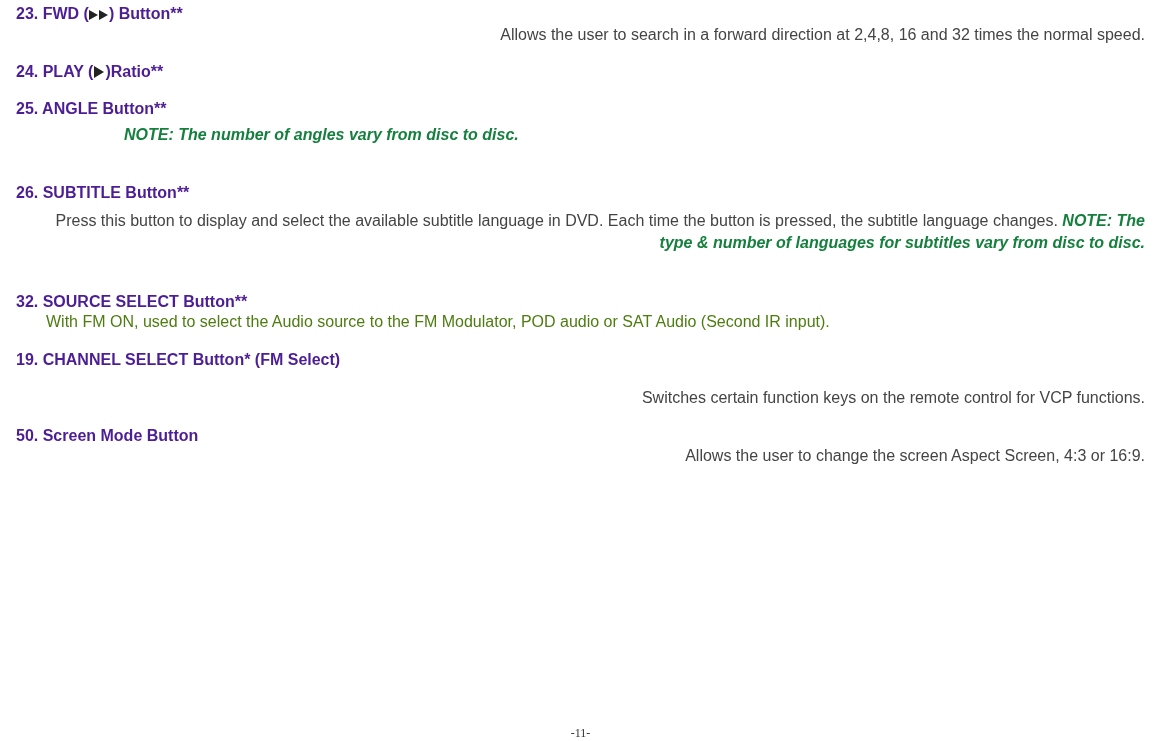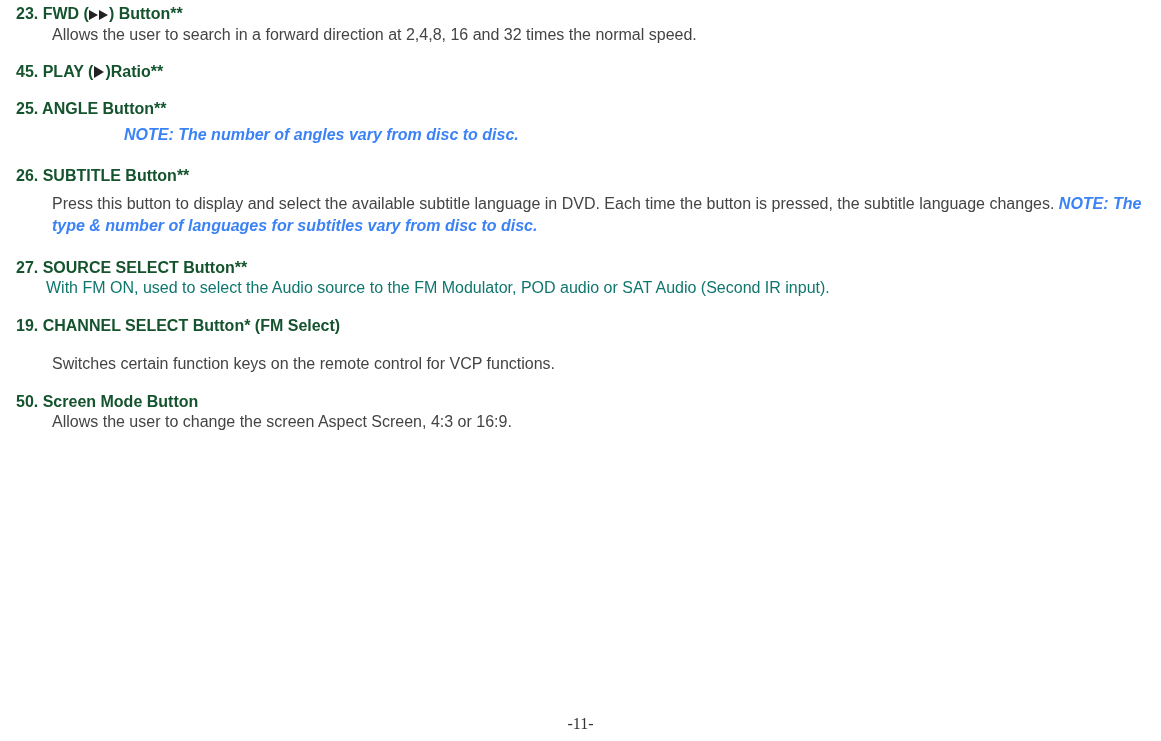--- a/index.html
+++ b/index.html
@@ -18,93 +18,94 @@
       position: relative;
     }
     .section {
       margin-bottom: 18px;
     }
     .section-tight {
       margin-bottom: 8px;
     }
     .heading {
       font-weight: bold;
-      color: #14532d;
+      color: #4c1d95;
       font-size: 16px;
     }
     .body-text {
       color: #444;
       padding-left: 36px;
       line-height: 1.35;
+      text-align: right;
     }
     .body-text-less-indent {
-      color: #0f766e;
+      color: #4d7c0f;
       padding-left: 30px;
       line-height: 1.35;
     }
     .note-text {
-      color: #3b82f6;
+      color: #15803d;
       font-style: italic;
       font-weight: bold;
     }
     .note-indent {
       padding-left: 108px;
     }
     .icon-inline {
       display: inline-block;
       vertical-align: middle;
     }
     .page-number {
       position: absolute;
-      bottom: 8px;
+      bottom: 0;
       left: 50%;
       transform: translateX(-50%);
       font-family: "Times New Roman", serif;
-      font-size: 16px;
+      font-size: 12px;
       color: #333;
     }
     .gap-top {
-      margin-top: 23px;
+      margin-top: 40px;
     }
   </style>
 </head>
 <body>
 
 <div class="section">
   <div class="heading">
     <span>23. FWD (</span><span class="icon-inline"><svg width="20" height="10" viewBox="0 0 20 10">
           <polygon points="0,0 9,5 0,10" fill="#222"></polygon>
           <polygon points="10,0 19,5 10,10" fill="#222"></polygon>
         </svg></span><span>) Button**</span>
   </div>
   <div class="body-text">Allows the user to search in a forward direction at 2,4,8, 16 and 32 times the normal speed.</div>
 </div>
 
 <div class="section">
   <div class="heading">
-    <span>45.  PLAY (</span><span class="icon-inline"><svg width="12" height="12" viewBox="0 0 12 12">
+    <span>24.  PLAY (</span><span class="icon-inline"><svg width="12" height="12" viewBox="0 0 12 12">
           <polygon points="1,0 11,6 1,12" fill="#222"></polygon>
         </svg></span><span>)Ratio**</span>
   </div>
 </div>
 
 <div class="section">
   <div class="heading section-tight">25.  ANGLE Button**</div>
   <div class="note-indent note-text">NOTE: The number of angles vary from disc to disc.</div>
 </div>
 
 <div class="section gap-top">
   <div class="heading section-tight">26.  SUBTITLE Button**</div>
   <div class="body-text">
     <span>Press this button to display and select the available subtitle language in DVD.  Each time the button is pressed, the subtitle language changes.  </span><span class="note-text">NOTE: The type &amp; number of languages for subtitles vary from disc to disc.</span>
   </div>
 </div>
 
 <div class="section gap-top">
-  <div class="heading">27. SOURCE SELECT Button**</div>
+  <div class="heading">32. SOURCE SELECT Button**</div>
   <div class="body-text-less-indent">With FM ON, used to select the Audio source to the FM Modulator, POD audio or SAT Audio (Second IR input).</div>
 </div>
 
 <div class="section">
   <div class="heading">19. CHANNEL SELECT Button*  (FM Select)</div>
 </div>
 
 <div class="section">
   <div class="body-text">Switches certain function keys on the remote control for VCP functions.</div>
 </div>

